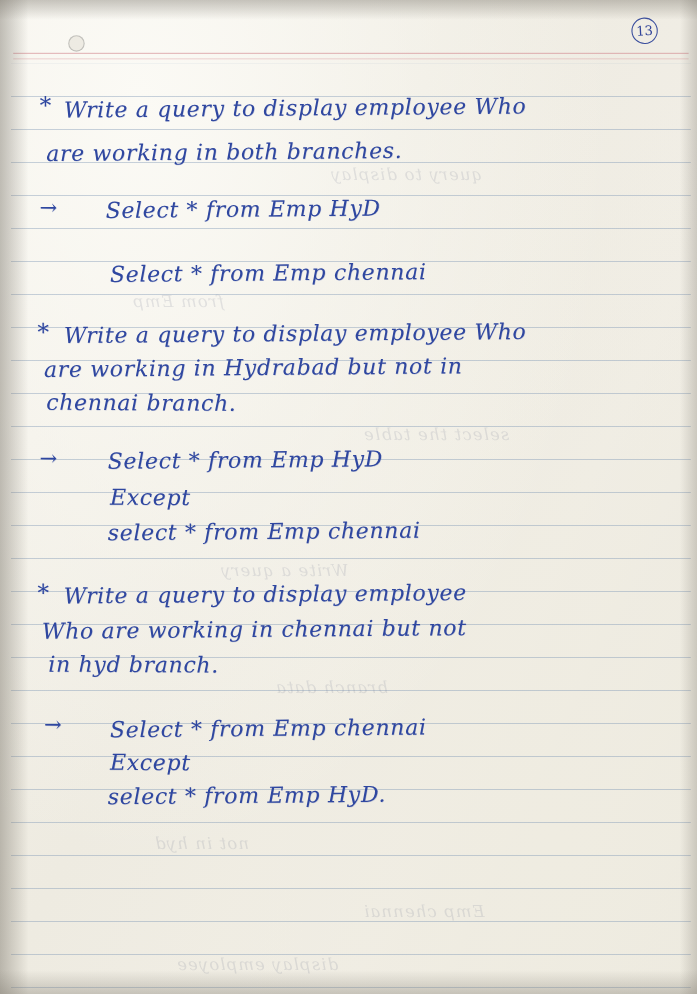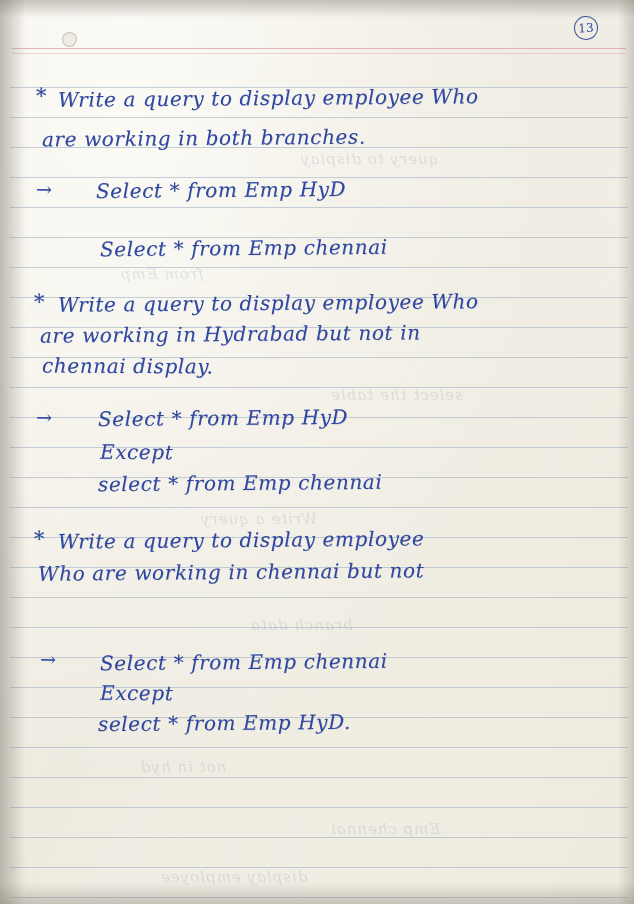--- a/index.html
+++ b/index.html
@@ -139,30 +139,31 @@
   <div class="hw t2" style="left:58px; top:86px;">Write a query to display employee Who</div>
   <div class="hw t2" style="left:42px; top:126px;">are working in both branches.</div>
 
   <div class="hw arrow t4" style="left:36px; top:178px;">→</div>
   <div class="hw t2" style="left:96px; top:178px;">Select * from Emp HyD</div>
   <div class="hw t2" style="left:100px; top:236px;">Select * from Emp chennai</div>
 
   <div class="hw bullet t2" style="left:34px; top:290px;">*</div>
   <div class="hw t2" style="left:58px; top:291px;">Write a query to display employee Who</div>
   <div class="hw t2" style="left:40px; top:322px;">are working in Hydrabad but not in</div>
-  <div class="hw t4" style="left:42px; top:354px;">chennai display.</div>
+  <div class="hw t4" style="left:42px; top:354px;">chennai branch.</div>
 
   <div class="hw arrow t4" style="left:36px; top:406px;">→</div>
   <div class="hw t2" style="left:98px; top:406px;">Select * from Emp HyD</div>
   <div class="hw t4" style="left:100px; top:440px;">Except</div>
   <div class="hw t2" style="left:98px; top:471px;">select * from Emp chennai</div>
 
   <div class="hw bullet t2" style="left:34px; top:527px;">*</div>
   <div class="hw t2" style="left:58px; top:528px;">Write a query to display employee</div>
   <div class="hw t2" style="left:38px; top:560px;">Who are working in chennai but not</div>
+  <div class="hw t4" style="left:44px; top:592px;">in hyd branch.</div>
 
   <div class="hw arrow t4" style="left:40px; top:648px;">→</div>
   <div class="hw t2" style="left:100px; top:650px;">Select * from Emp chennai</div>
   <div class="hw t4" style="left:100px; top:681px;">Except</div>
   <div class="hw t2" style="left:98px; top:711px;">select * from Emp HyD.</div>
 
   <div class="edge-left"></div>
   <div class="edge-top"></div>
   <div class="edge-right"></div>
   <div class="edge-bottom"></div>

